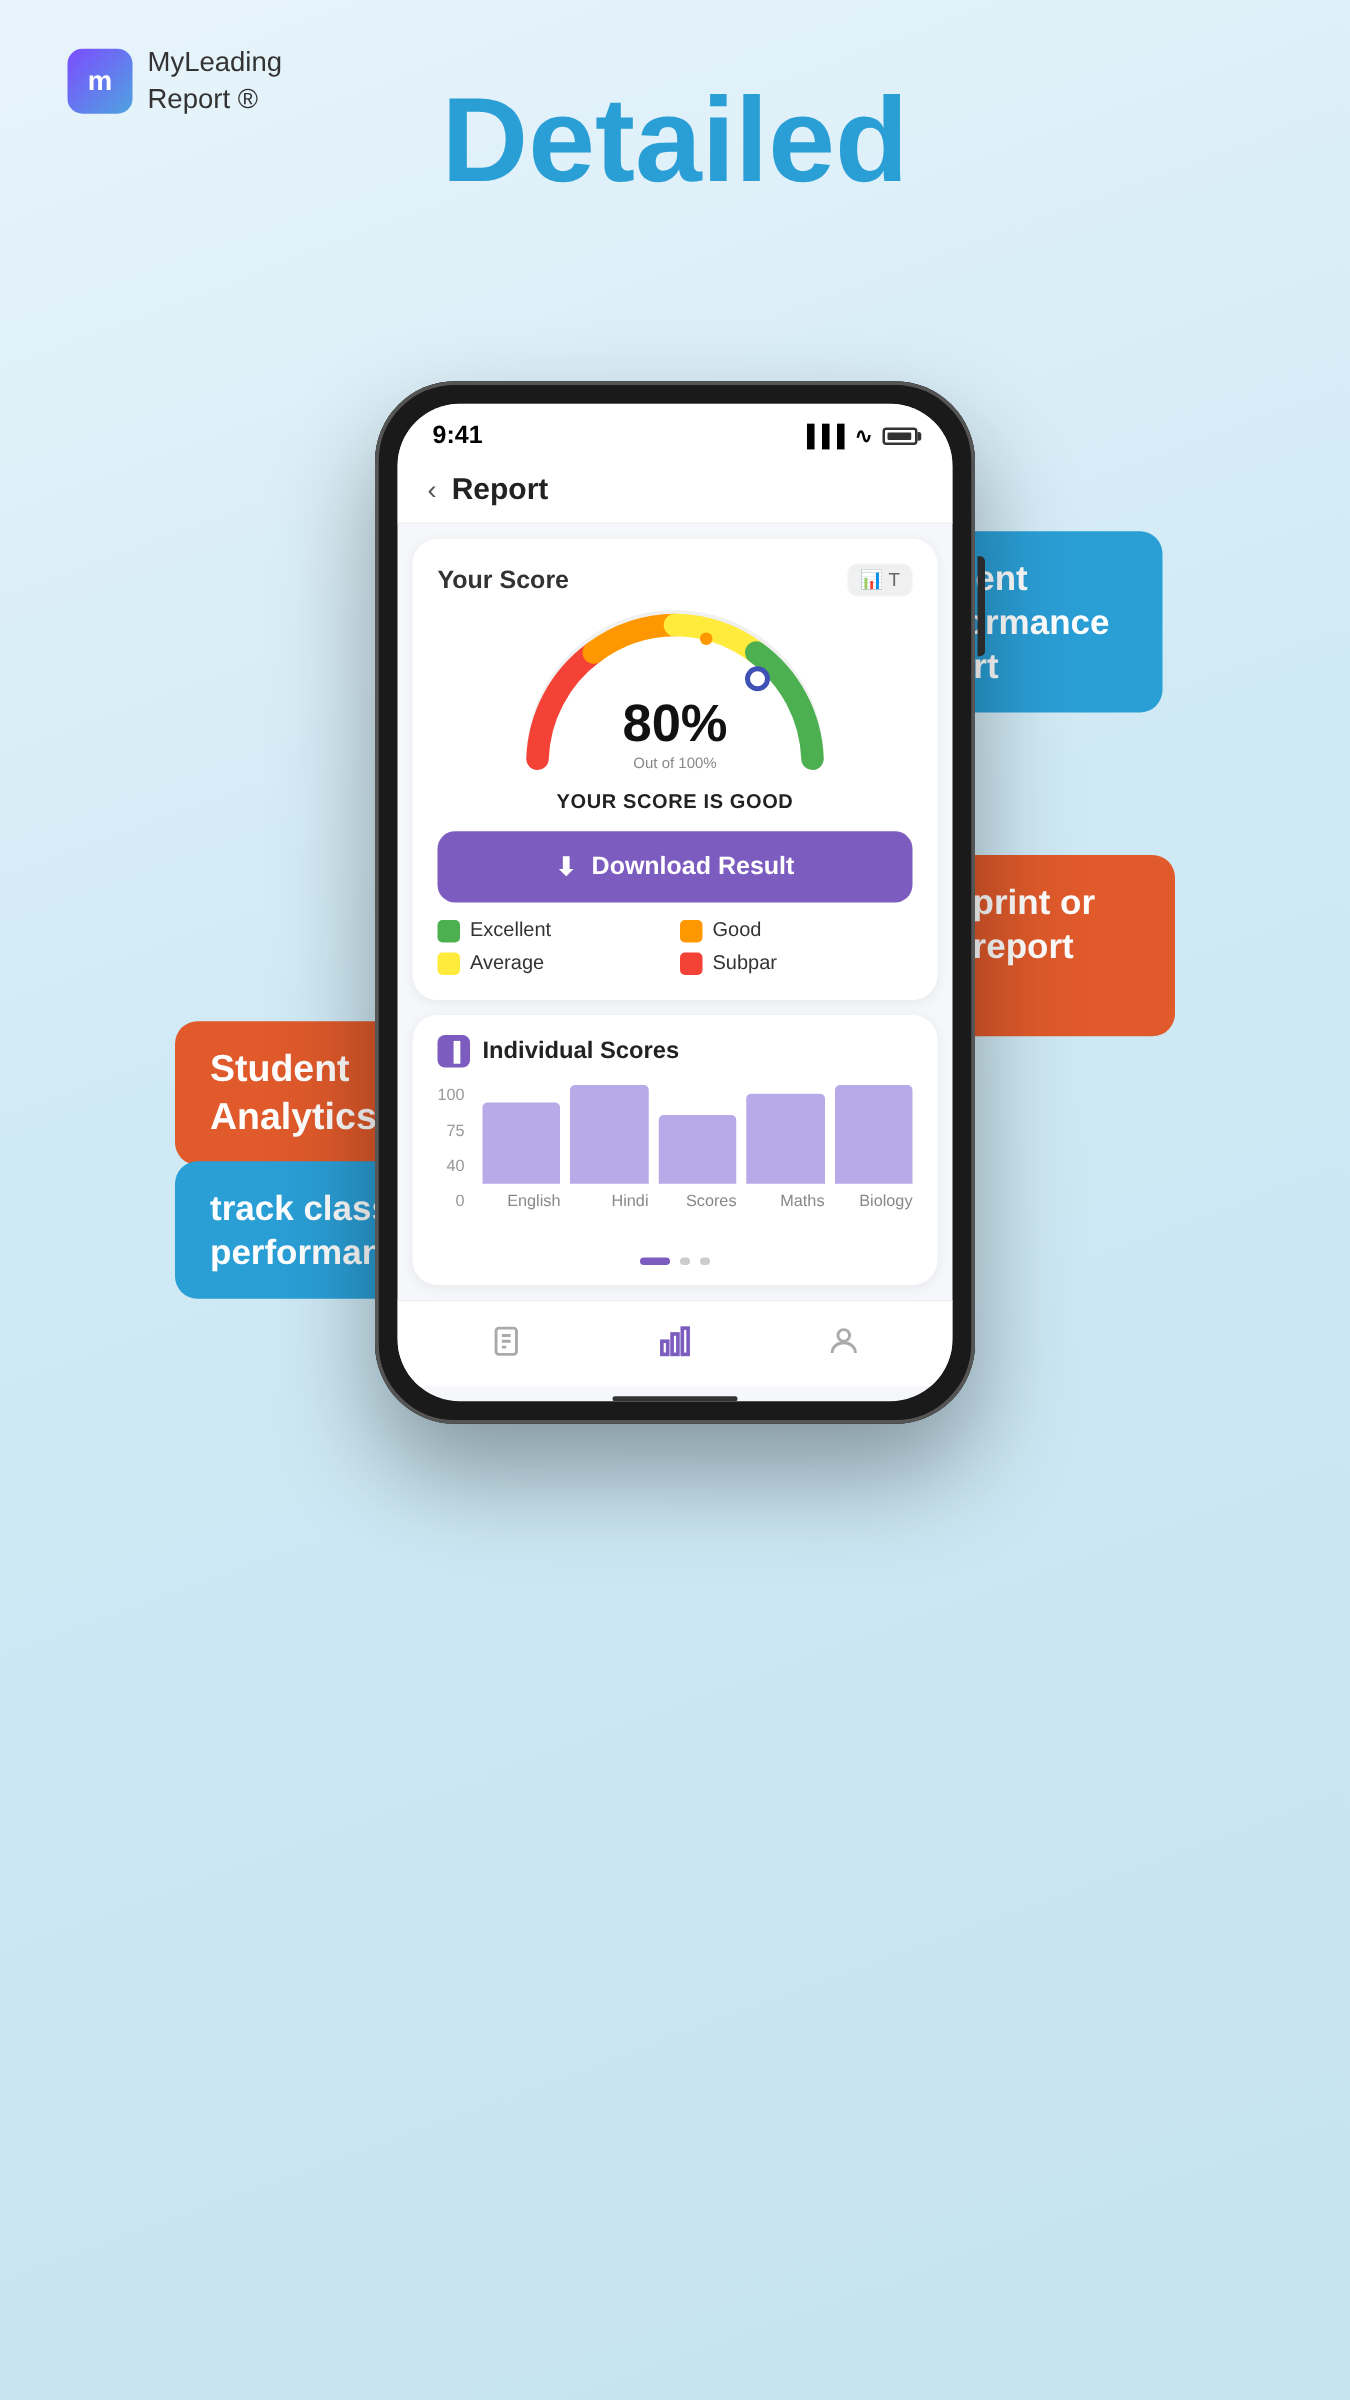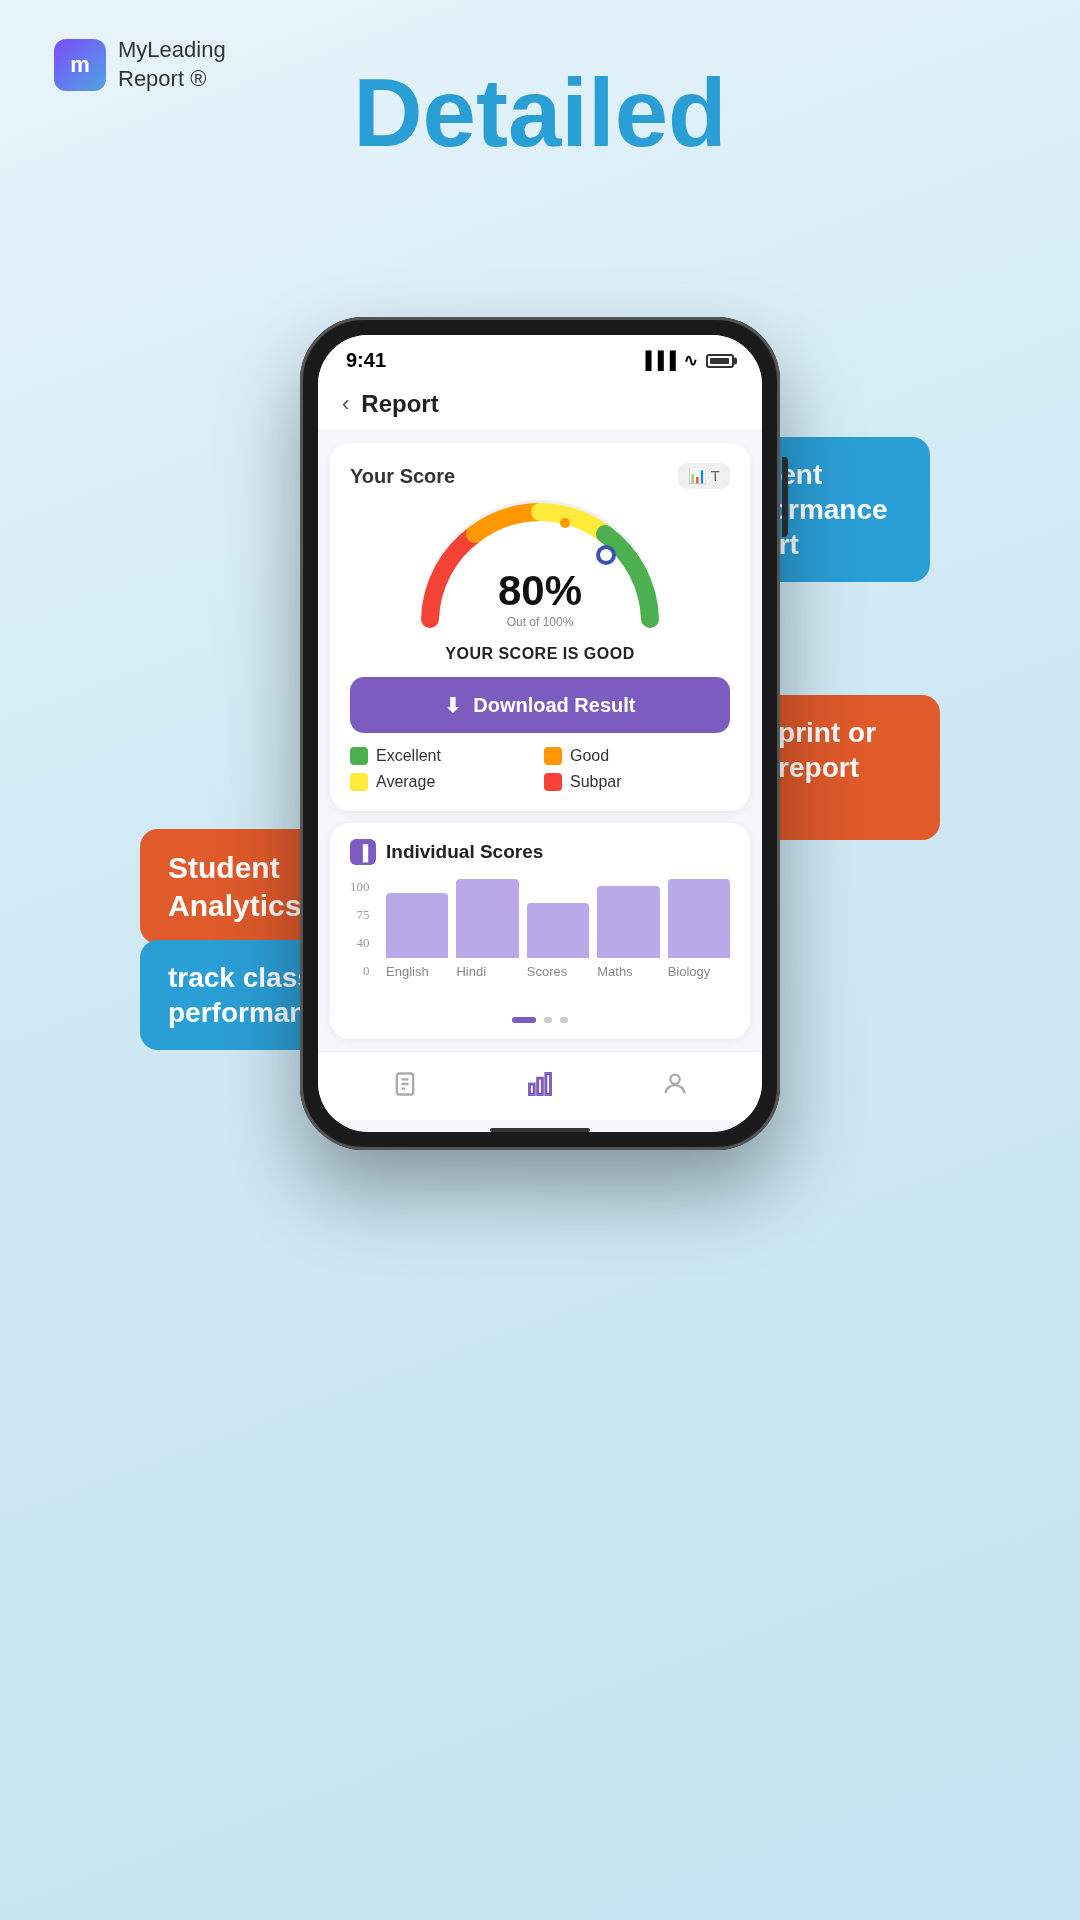--- a/index.html
+++ b/index.html
@@ -51,21 +51,21 @@
       font-size: 96px;
       font-weight: 700;
       color: #2a9fd6;
       line-height: 1.1;
     }
 
     
     .phone-wrapper {
       position: relative;
       width: 680px;
-      margin: 16px auto;
+      margin: 4px auto;
     }
 
     
     .phone-shell {
       width: 480px;
       margin: 0 auto;
       background: #1a1a1a;
       border-radius: 64px;
       padding: 18px;
       box-shadow: 0 40px 80px rgba(0,0,0,0.35), inset 0 0 0 2px #3a3a3a;
@@ -312,37 +312,36 @@
     .chart-y-labels {
       position: absolute;
       left: 0;
       top: 0;
       bottom: 30px;
       display: flex;
       flex-direction: column;
       justify-content: space-between;
       align-items: flex-end;
       padding-right: 6px;
-      font-family: Liberation Serif, serif;
     }
     .y-label {
       font-size: 13px;
       color: #999;
     }
     .bars-area {
       flex: 1;
       display: flex;
       align-items: flex-end;
       gap: 8px;
       height: 100%;
     }
     .bar-group {
       display: flex;
       flex-direction: column;
-      align-items: flex-start;
+      align-items: flex-end;
       flex: 1;
       height: 100%;
       justify-content: flex-end;
     }
     .bar {
       width: 100%;
       background: #b8a9e8;
       border-radius: 4px 4px 0 0;
     }
     .bar-label {

